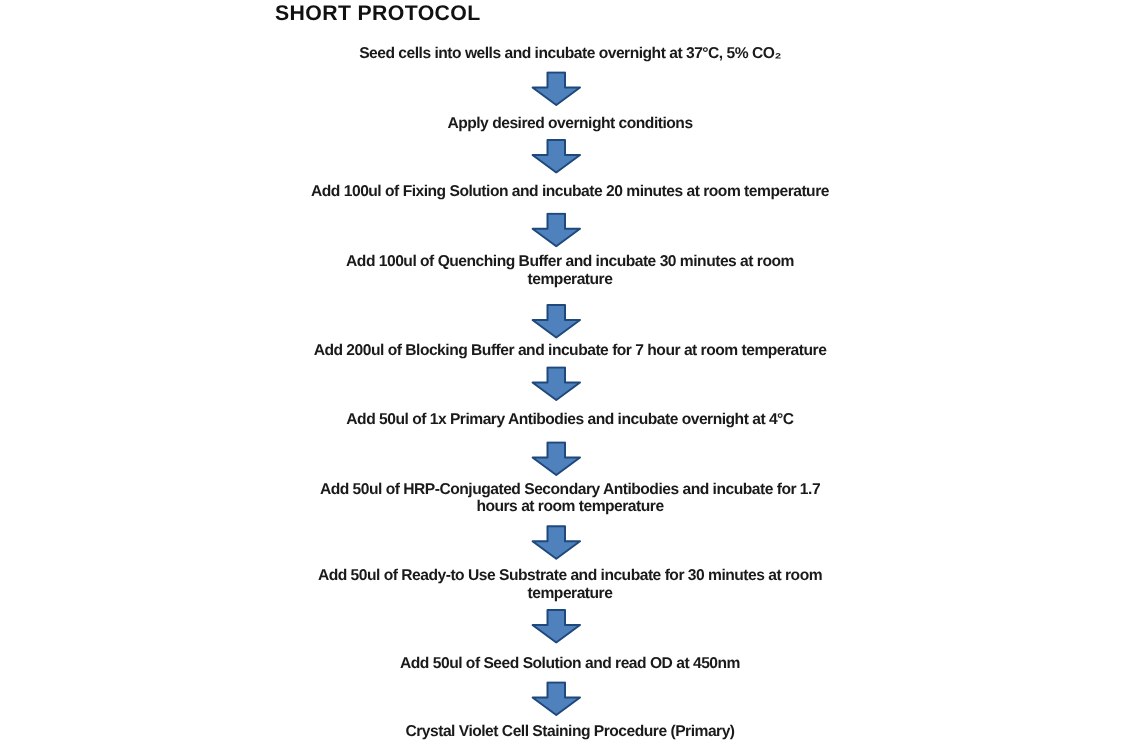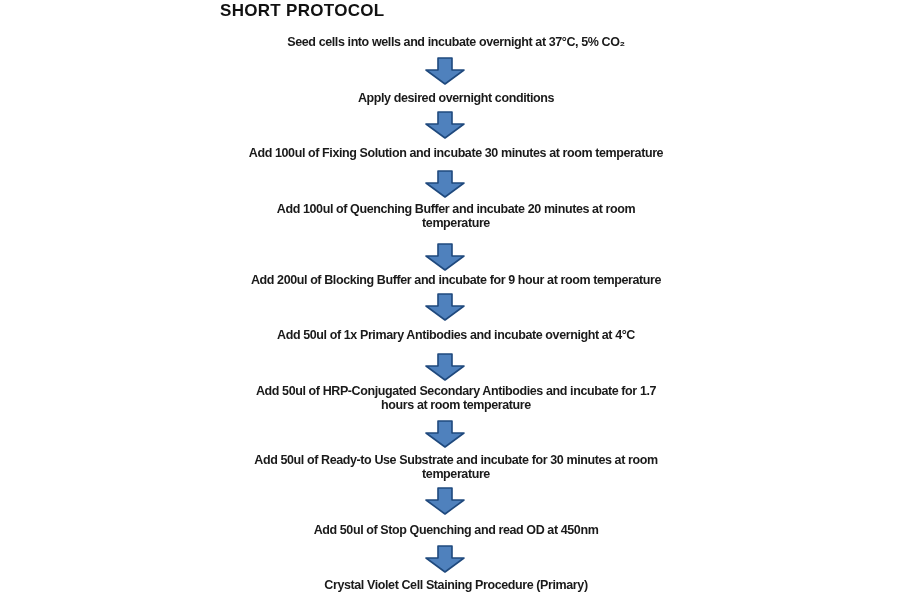--- a/index.html
+++ b/index.html
@@ -60,36 +60,36 @@
       </svg>
     </div>
 
   <div class="step s2">Apply desired overnight conditions</div>
   <div class="arrow a2">
       <svg viewBox="0 0 40 28">
         <polygon points="13,1 27,1 27,13 39,13 20,27 1,13 13,13"></polygon>
       </svg>
     </div>
 
-  <div class="step s3">Add 100ul of Fixing Solution and incubate 30 minutes at room temperature</div>
+  <div class="step s3">Add 100ul of Fixing Solution and incubate 20 minutes at room temperature</div>
   <div class="arrow a3">
       <svg viewBox="0 0 40 28">
         <polygon points="13,1 27,1 27,13 39,13 20,27 1,13 13,13"></polygon>
       </svg>
     </div>
 
-  <div class="step s4">Add 100ul of Quenching Buffer and incubate 20 minutes at room
+  <div class="step s4">Add 100ul of Quenching Buffer and incubate 30 minutes at room
 temperature</div>
   <div class="arrow a4">
       <svg viewBox="0 0 40 28">
         <polygon points="13,1 27,1 27,13 39,13 20,27 1,13 13,13"></polygon>
       </svg>
     </div>
 
-  <div class="step s5">Add 200ul of Blocking Buffer and incubate for 9 hour at room temperature</div>
+  <div class="step s5">Add 200ul of Blocking Buffer and incubate for 7 hour at room temperature</div>
   <div class="arrow a5">
       <svg viewBox="0 0 40 28">
         <polygon points="13,1 27,1 27,13 39,13 20,27 1,13 13,13"></polygon>
       </svg>
     </div>
 
   <div class="step s6">Add 50ul of 1x Primary Antibodies and incubate overnight at 4°C</div>
   <div class="arrow a6">
       <svg viewBox="0 0 40 28">
         <polygon points="13,1 27,1 27,13 39,13 20,27 1,13 13,13"></polygon>
@@ -105,21 +105,21 @@
     </div>
 
   <div class="step s8">Add 50ul of Ready-to Use Substrate and incubate for 30 minutes at room
 temperature</div>
   <div class="arrow a8">
       <svg viewBox="0 0 40 28">
         <polygon points="13,1 27,1 27,13 39,13 20,27 1,13 13,13"></polygon>
       </svg>
     </div>
 
-  <div class="step s9">Add 50ul of Stop Quenching and read OD at 450nm</div>
+  <div class="step s9">Add 50ul of Seed Solution and read OD at 450nm</div>
   <div class="arrow a9">
       <svg viewBox="0 0 40 28">
         <polygon points="13,1 27,1 27,13 39,13 20,27 1,13 13,13"></polygon>
       </svg>
     </div>
 
   <div class="step s10">Crystal Violet Cell Staining Procedure (Primary)</div>
 </div>
 
 </body></html>

